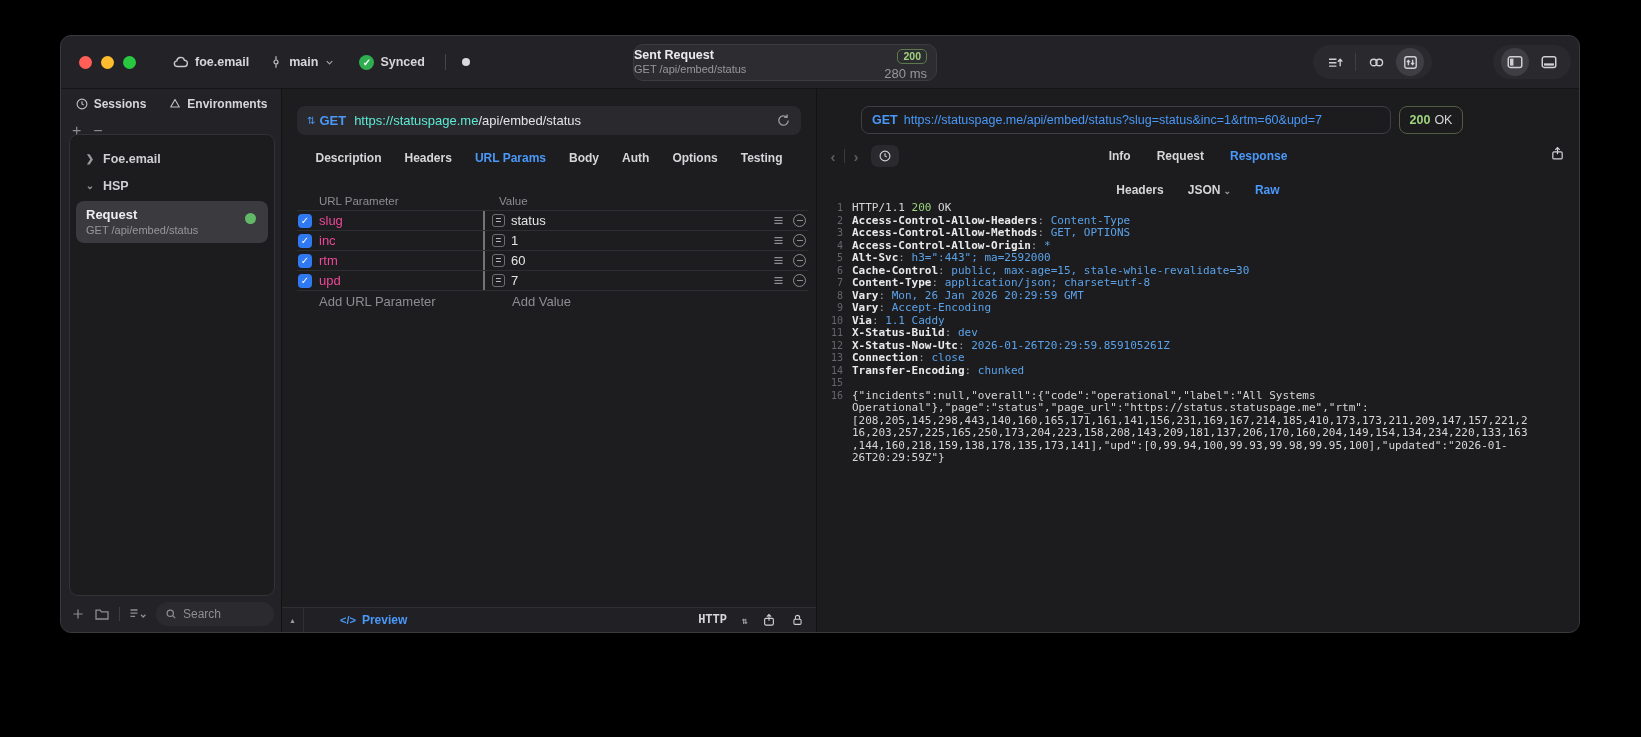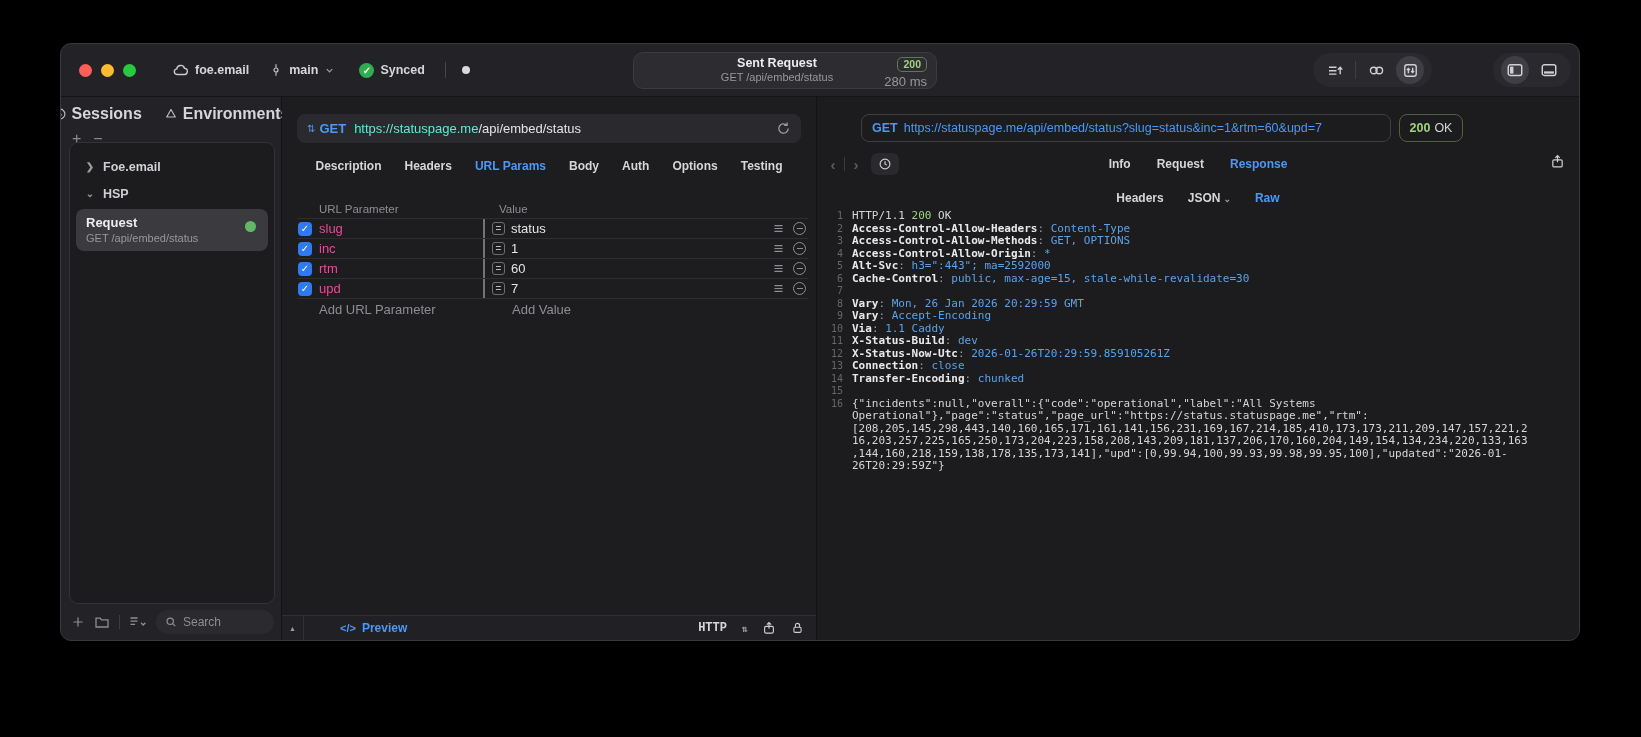--- a/index.html
+++ b/index.html
@@ -2,37 +2,37 @@
 <html><head>
 <meta charset="utf-8">
 <style>
   * { margin:0; padding:0; box-sizing:border-box; }
   html,body { width:1641px; height:737px; background:#000; overflow:hidden;
               font-family:"Liberation Sans", sans-serif; -webkit-font-smoothing:antialiased; }
   .desktop { position:relative; width:1641px; height:737px; background:#000; }
 
   
   .window { position:absolute; left:60px; top:35px; width:1520px; height:598px;
-            background:#232327; border:1px solid #3a3a3e; border-radius:11px; overflow:hidden;margin-top:8px; }
+            background:#232327; border:1px solid #3a3a3e; border-radius:11px; overflow:hidden; }
 
   
   .titlebar { position:absolute; top:0; left:0; right:0; height:52px; display:flex; align-items:center; }
   .traffic { display:flex; gap:9px; margin-left:18px; }
   .tl { width:13px; height:13px; border-radius:50%; }
   .tl.red{background:#ff5f57}.tl.yellow{background:#febc2e}.tl.green{background:#28c840}
   .tb-item { display:flex; align-items:center; gap:6px; color:#d6d6d9; font-size:12.5px; font-weight:600; }
   .tb-icon { color:#c9c9ce; display:flex; align-items:center; }
   .sep-v { width:1px; height:16px; background:#45454a; }
   .white-dot { width:8px; height:8px; border-radius:50%; background:#d9d9dc; }
   .check-circle { width:15px; height:15px; border-radius:50%; background:#2fae4f; color:#fff;
                   font-size:10px; display:flex; align-items:center; justify-content:center; font-weight:700; }
 
   .title-pill { position:absolute; left:572px; top:8px; width:304px; height:37px;
                 background:#2d2d31; border:1px solid #3b3b40; border-radius:10px; }
-  .title-center { position:absolute; left:0; right:16px; top:3px; text-align:center; }
+  .title-center { position:absolute; left:0; right:16px; top:3px; }
   .title-main { font-size:12.5px; font-weight:700; color:#ebebee; }
   .title-sub { font-size:11px; color:#97979c; margin-top:1px; }
   .title-right { position:absolute; right:9px; top:4px; display:flex; flex-direction:column; align-items:flex-end; gap:2px; }
   .badge-200 { border:1px solid #5b7a4e; color:#9fd37d; font-size:10.5px; font-weight:600;
                border-radius:5px; padding:0 5px; line-height:13px; }
   .resp-ms { font-size:13px; color:#97979c; }
 
   .tb-group { position:absolute; top:9px; height:34px; background:#2a2a2e; border-radius:17px;
               display:flex; align-items:center; padding:0 8px; gap:6px; }
   .tb-group.g1 { right:147px; }
@@ -42,21 +42,21 @@
   .tb-group .sep-v { height:18px; background:#3e3e43; }
 
   
   .content { position:absolute; top:52px; left:0; right:0; bottom:0; display:flex; border-top:1px solid #151517; }
   .sidebar { width:221px; position:relative; background:#232327; border-right:1px solid #121214; }
   .center  { width:535px; position:relative; background:#1d1d20; border-right:1px solid #121214; }
   .rightp  { flex:1; position:relative; background:#1c1c1f; }
 
   
   .sb-tabs { position:absolute; top:8px; left:0; right:0; display:flex; justify-content:center; gap:22px; }
-  .sb-tab { display:flex; align-items:center; gap:5px; font-size:16px; font-weight:600; color:#d6d6d9; }
+  .sb-tab { display:flex; align-items:center; gap:5px; font-size:12px; font-weight:600; color:#d6d6d9; }
   .sb-tab .tb-icon { color:#bfbfc4; }
   .sb-plusminus { position:absolute; top:33px; left:11px; display:flex; gap:12px; color:#8d8d92; }
   .sb-panel { position:absolute; top:45px; left:8px; right:6px; bottom:36px; background:#1c1c1f;
               border:1px solid #333337; border-radius:9px; padding-top:10px; overflow:hidden; }
   .tree-item { display:flex; align-items:center; gap:8px; height:27px; padding-left:15px;
                color:#cfcfd3; font-size:12.5px; font-weight:600; }
   .tree-chev { color:#9a9a9f; font-size:10px; width:10px; text-align:center; }
   .req-item { margin:2px 6px 0 6px; background:#3a3a3f; border-radius:8px; padding:6px 10px 7px 10px; position:relative; }
   .req-name { font-size:13px; font-weight:700; color:#ededf0; }
   .req-sub { font-size:11px; color:#97979c; margin-top:2px; }
@@ -509,20 +509,21 @@
             <div class="code-line">
               <span class="gutter">5</span>
               <span class="code-content"><span class="c-h">Alt-Svc</span><span class="c-s">: </span><span class="c-v">h3=":443"; ma=2592000</span></span>
             </div>
             <div class="code-line">
               <span class="gutter">6</span>
               <span class="code-content"><span class="c-h">Cache-Control</span><span class="c-s">: </span><span class="c-v">public, max-age=15, stale-while-revalidate=30</span></span>
             </div>
             <div class="code-line">
               <span class="gutter">7</span>
+              <span class="code-content"><span class="c-h">Content-Type</span><span class="c-s">: </span><span class="c-v">application/json; charset=utf-8</span></span>
             </div>
             <div class="code-line">
               <span class="gutter">8</span>
               <span class="code-content"><span class="c-h">Vary</span><span class="c-s">: </span><span class="c-v">Mon, 26 Jan 2026 20:29:59 GMT</span></span>
             </div>
             <div class="code-line">
               <span class="gutter">9</span>
               <span class="code-content"><span class="c-h">Vary</span><span class="c-s">: </span><span class="c-v">Accept-Encoding</span></span>
             </div>
             <div class="code-line">

